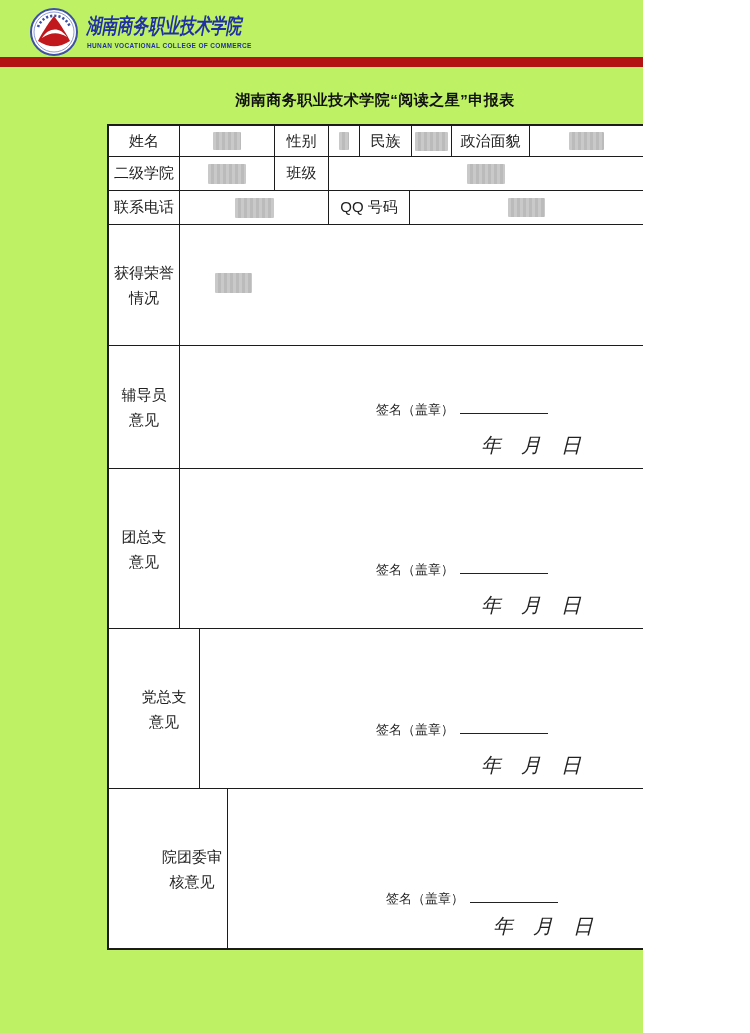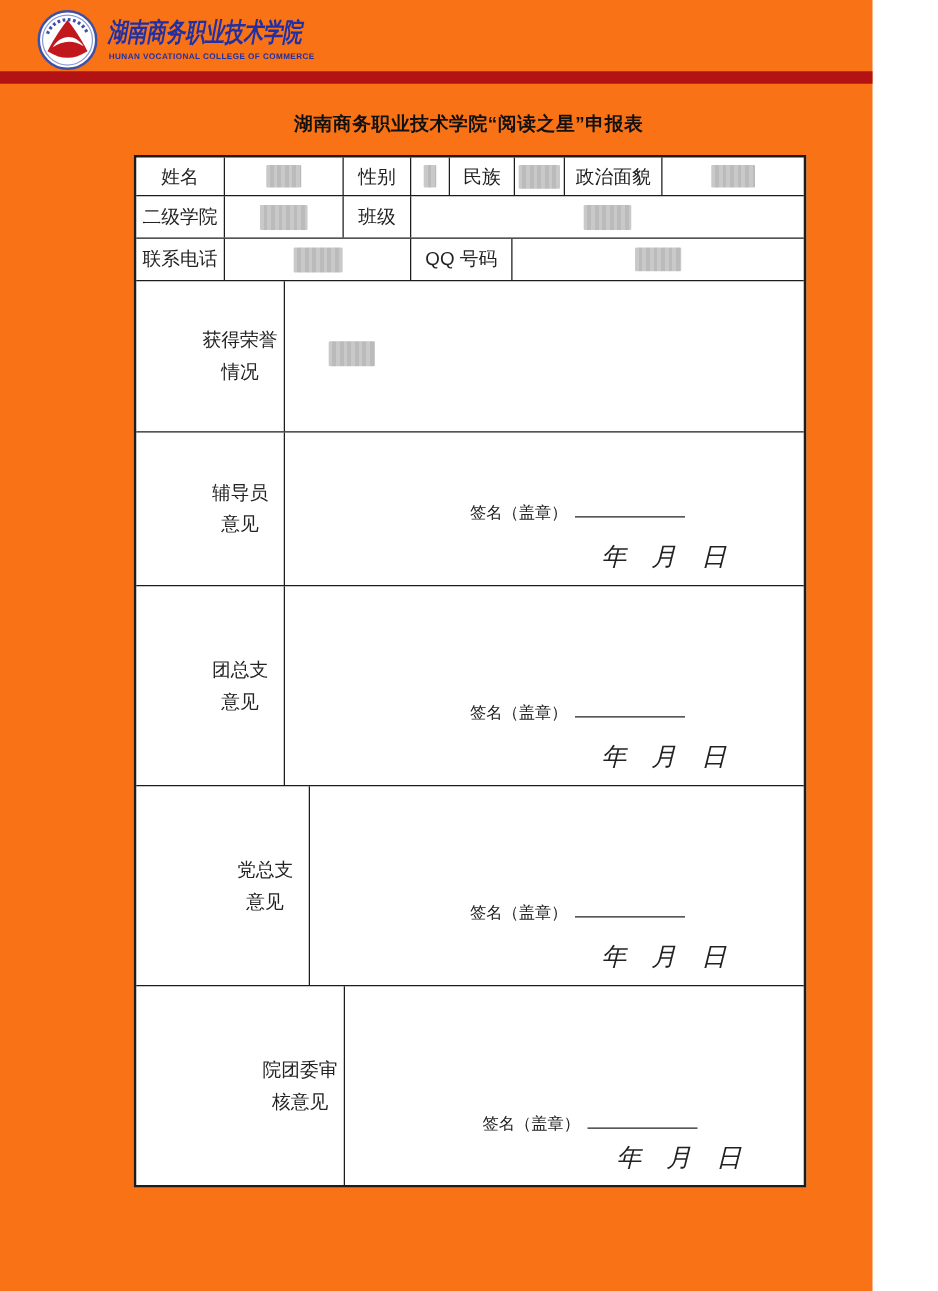--- a/index.html
+++ b/index.html
@@ -1,18 +1,18 @@
 <!DOCTYPE html>
 <html><head>
 <meta charset="utf-8">
 <style>
   * { margin:0; padding:0; box-sizing:border-box; }
   html,body { background:#ffffff; }
   body { font-family:"Liberation Sans","DejaVu Sans",sans-serif; color:#222; }
-  .page { position:relative; width:698px; height:1033px; background:#f97316; overflow:hidden; }
+  .page { position:relative; width:643px; height:1033px; background:#bef264; overflow:hidden; }
 
   
   .letterhead { position:absolute; left:0; top:0; width:750px; height:57px; }
   .logo { position:absolute; left:29px; top:7px; }
   .school-cn { position:absolute; left:86px; top:12px; font-size:21px; font-weight:bold; font-style:italic;
                color:#1f2fa6; transform:scaleX(0.74); transform-origin:left center; white-space:nowrap; }
   .school-en { position:absolute; left:87px; top:42px; font-size:6.5px; font-weight:bold;
                color:#1f2fa6; letter-spacing:0.35px; white-space:nowrap; }
   .red-bar { position:absolute; left:0; top:57px; width:750px; height:10px; background:#b31312; }
 
@@ -20,21 +20,21 @@
   .title { position:absolute; left:0; top:87px; width:750px; text-align:center;
            font-size:15px; line-height:26px; font-weight:bold; color:#111; letter-spacing:0.5px; }
 
   
   .form-table { position:absolute; left:107px; top:124px; width:538px; border:2px solid #1c1c1c; background:#fff; }
   .row { display:flex; border-bottom:1px solid #1c1c1c; }
   .row:last-child { border-bottom:none;padding-left:48px; }
   .cell { border-right:1px solid #1c1c1c; display:flex; align-items:center; justify-content:center;
           font-size:15px; color:#222; position:relative; }
   .cell:last-child { border-right:none; }
-  .cell.lbl { flex-direction:column; line-height:25px; text-align:center;margin-left:48px; }
+  .cell.lbl { flex-direction:column; line-height:25px; text-align:center; }
   .grow { flex:1; }
   .r1 { height:31px; } .r2 { height:34px; } .r3 { height:34px; }
   .r4 { height:121px; } .r5 { height:123px; } .r6 { height:160px; } .r7 { height:160px;padding-left:20px; } .r8 { height:159px; }
   .w71 { width:71px; } .w95 { width:95px; } .w54 { width:54px;text-align:right; } .w31 { width:31px; }
   .w52 { width:52px; } .w40 { width:40px; } .w78 { width:78px; } .w149 { width:149px; } .w81 { width:81px; }
 
   
   .redact { display:inline-block; background:repeating-linear-gradient(90deg,#c9c9c9 0 3px,#bbbbbb 3px 6px);
             border-radius:1px; }
   .honors-cell { align-items:flex-start; justify-content:flex-start; }

